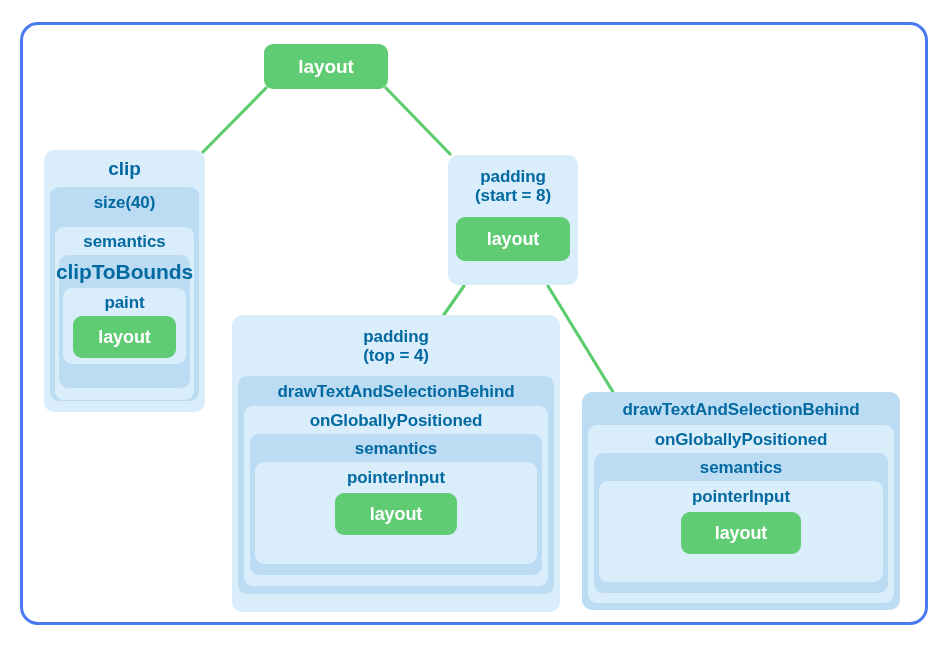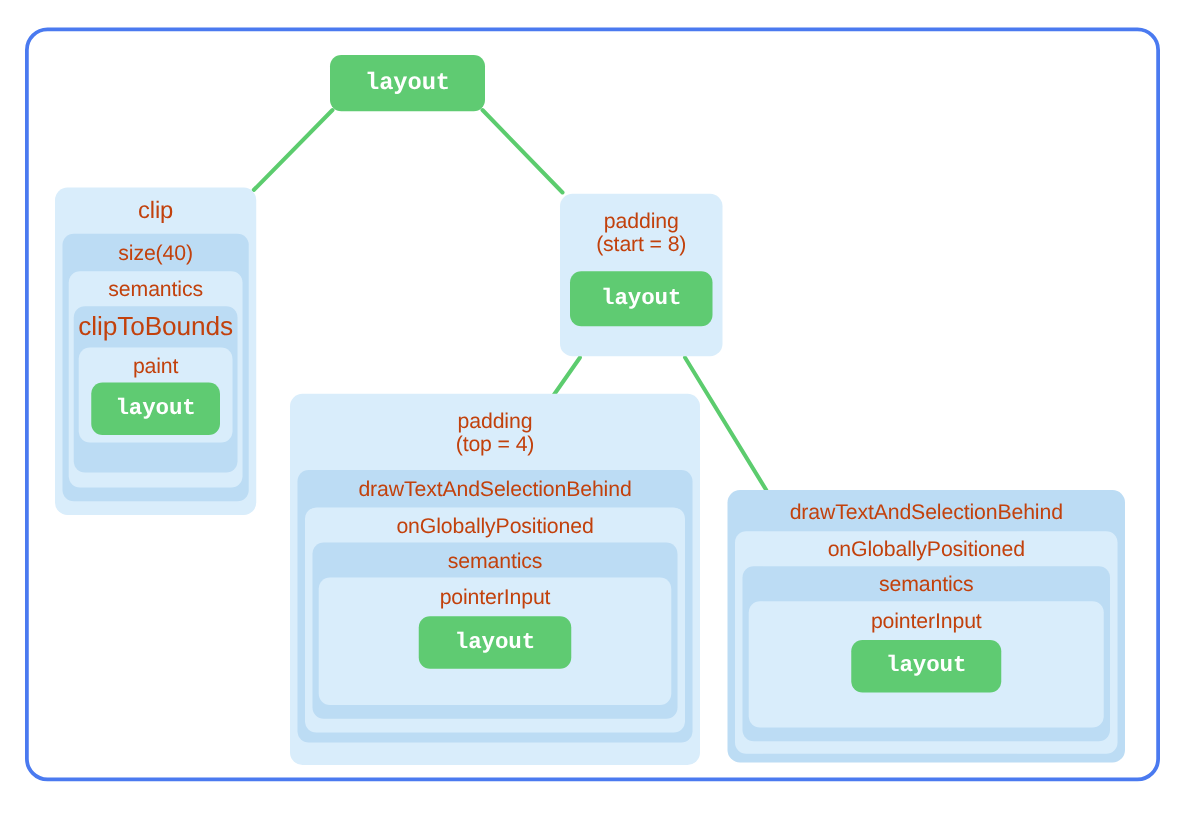--- a/index.html
+++ b/index.html
@@ -46,47 +46,46 @@
     align-items: center;
   }
   .shade-a { background: #bcdcf4; }
   .shade-b { background: #d9edfb; }
   .green {
     background: #5fcb72;
     border-radius: 9px;
     display: flex;
     align-items: center;
     justify-content: center;
-    font-family: Liberation Mono, monospace;
   }
 
   .label {
-    font-weight: normal;
-    color: #c2410c;
+    font-weight: bold;
+    color: #0369a1;
     text-align: center;
     line-height: 1.12;
     white-space: pre;
     letter-spacing: -0.1px;
   }
   .green .label {
     color: #ffffff;
     font-weight: bold;
   }
 
   
   #root-layout {
     left: 264px; top: 44px; width: 124px; height: 45px;
   }
   #root-layout .label { font-size: 19px; }
 
   
   #clip-cluster { left: 44px; top: 150px; width: 161px; height: 262px; }
   #clip-cluster > .label { font-size: 19px; margin-top: 8px; }
 
-  #size40 { position: relative; width: 149px; height: 214px; margin-top: 8px; border-radius: 9px; }
+  #size40 { position: relative; width: 149px; height: 214px; margin-top: 8px; border-radius: 9px; gap: 10px; }
   #size40 > .label { font-size: 17px; margin-top: 6px; }
 
   #clip-semantics { position: relative; width: 139px; height: 173px; margin-top: 5px; border-radius: 9px; }
   #clip-semantics > .label { font-size: 17px; margin-top: 5px; }
 
   #cliptobounds { position: relative; width: 131px; height: 133px; margin-top: 4px; border-radius: 9px; }
   #cliptobounds > .label { font-size: 21px; margin-top: 5px; }
 
   #paint { position: relative; width: 123px; height: 76px; margin-top: 4px; border-radius: 9px; }
   #paint > .label { font-size: 17px; margin-top: 5px; }

